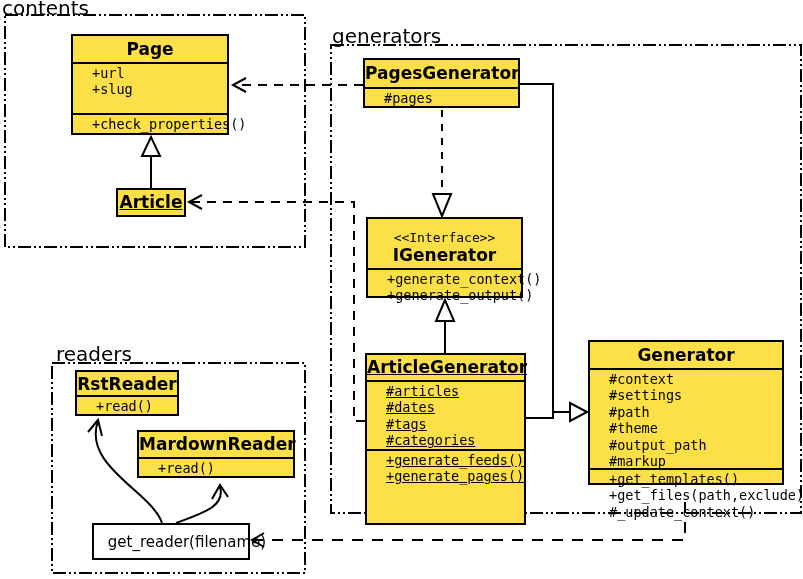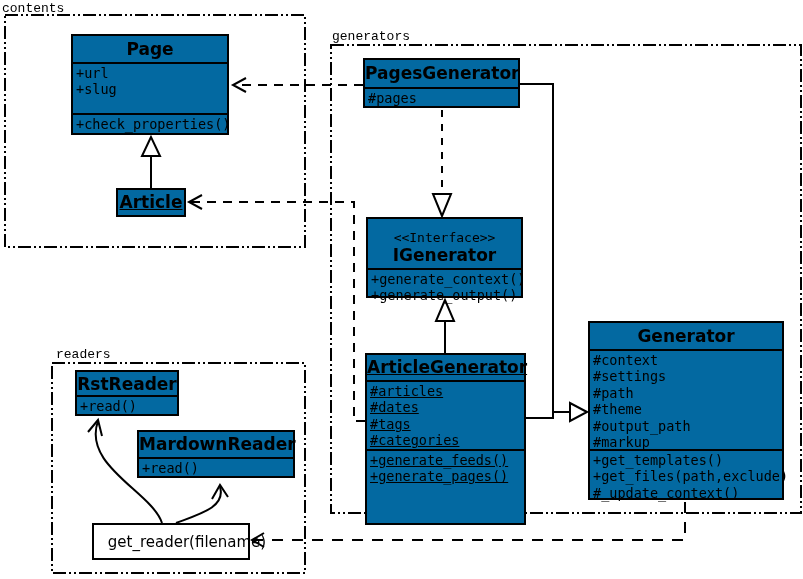--- a/index.html
+++ b/index.html
@@ -1,35 +1,35 @@
 <!DOCTYPE html>
 <html><head>
 <meta charset="utf-8">
 <style>
   html,body{margin:0;padding:0;background:#ffffff;}
   .stage{
     position:relative;width:803px;height:579px;background:#ffffff;overflow:hidden;
     font-family:"DejaVu Sans","Liberation Sans",sans-serif;color:#000;
   }
   .stage svg{position:absolute;left:0;top:0;width:803px;height:579px;}
-  .pkg-label{position:absolute;font-size:13px;line-height:15px;white-space:nowrap;font-family:Liberation Mono, monospace;}
+  .pkg-label{position:absolute;font-size:20px;line-height:15px;white-space:nowrap;}
   .uml-class{
-    position:absolute;background:#0369a1;border:2px solid #000;box-sizing:border-box;
+    position:absolute;background:#fde047;border:2px solid #000;box-sizing:border-box;
   }
   .uml-title{
     font-weight:bold;font-size:17px;text-align:center;white-space:nowrap;overflow:visible;
   }
   .stereo{
     font-family:"DejaVu Sans Mono","Liberation Mono",monospace;font-weight:normal;
     font-size:13px;text-align:center;white-space:nowrap;
   }
   .sec{border-top:2px solid #000;box-sizing:border-box;padding-top:1px;}
   .member{
     font-family:"DejaVu Sans Mono","Liberation Mono",monospace;
-    font-size:13.5px;line-height:16.4px;padding-left:3px;white-space:nowrap;
+    font-size:13.5px;line-height:16.4px;padding-left:3px;white-space:nowrap;margin-left:16px;
   }
   .plain-box{
     position:absolute;background:#ffffff;border:2px solid #000;box-sizing:border-box;
     display:flex;align-items:center;justify-content:center;
     font-size:15px;white-space:nowrap;padding-left:32px;
   }
 </style>
 </head>
 <body>
 
@@ -114,21 +114,21 @@
       <div class="member">#dates</div>
       <div class="member">#tags</div>
       <div class="member">#categories</div>
     </div>
     <div class="sec">
       <div class="member">+generate_feeds()</div>
       <div class="member">+generate_pages()</div>
     </div>
   </div>
 
-  <div class="uml-class" style="left:588px;top:321px;width:196px;height:179px;">
+  <div class="uml-class" style="left:588px;top:340px;width:196px;height:145px;">
     <div class="uml-title" style="height:26px;line-height:26px;">Generator</div>
     <div class="sec" style="height:100px;">
       <div class="member">#context</div>
       <div class="member">#settings</div>
       <div class="member">#path</div>
       <div class="member">#theme</div>
       <div class="member">#output_path</div>
       <div class="member">#markup</div>
     </div>
     <div class="sec">

